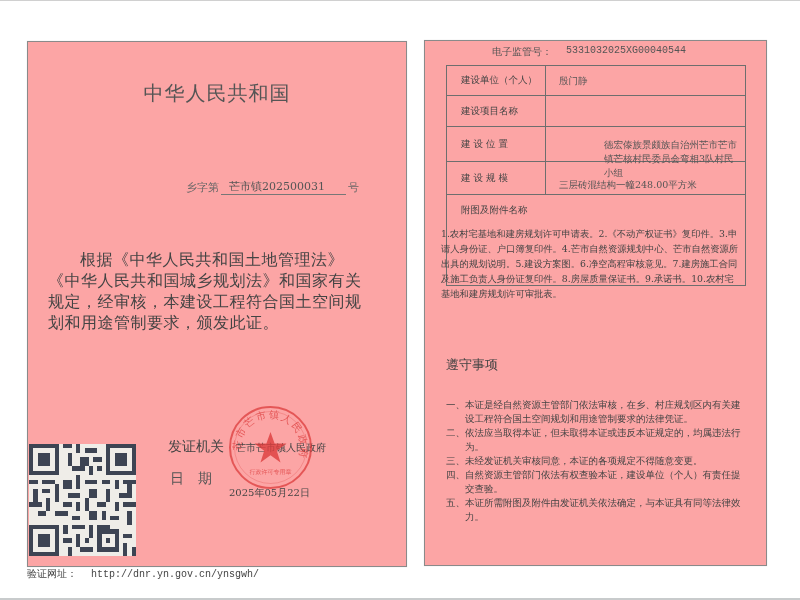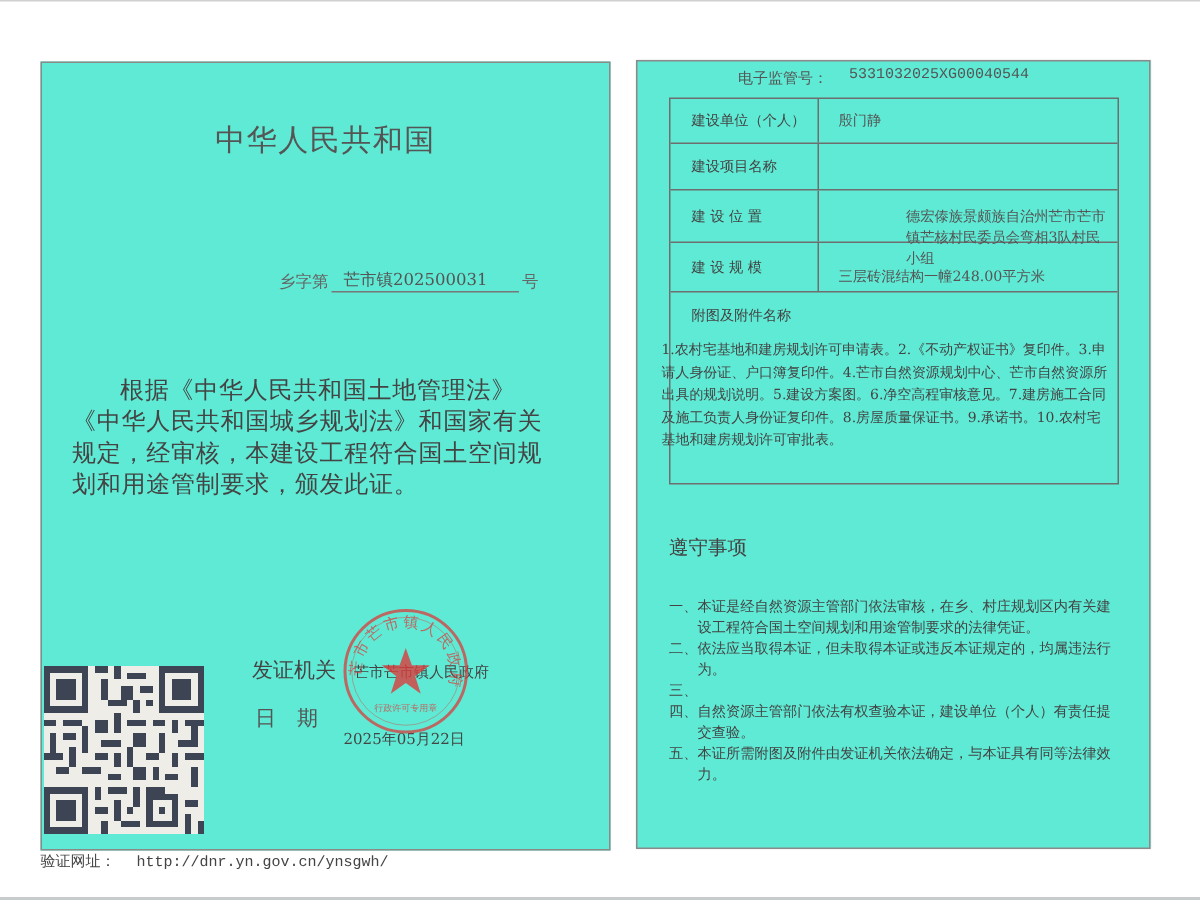--- a/index.html
+++ b/index.html
@@ -5,21 +5,21 @@
   * { box-sizing: border-box; margin: 0; padding: 0; }
   html, body { width: 800px; height: 600px; overflow: hidden; }
   body {
     background: #ffffff;
     position: relative;
     font-family: "DejaVu Sans", sans-serif;
     color: #333;
   }
   .page {
     position: absolute;
-    background: #5eead4;
+    background: #fca5a5;
     border: 1px solid #8a8a8a;
     box-shadow: 0 0 1px rgba(0,0,0,0.15);
   }
   #left-page { left: 27px; top: 41px; width: 380px; height: 526px; }
   #right-page { left: 424px; top: 40px; width: 343px; height: 526px; }
 
   .country {
     position: absolute; left: 0; width: 100%; top: 38px;
     text-align: center; font-size: 20px; color: #555; letter-spacing: 1px;
     font-family: "DejaVu Sans", sans-serif; font-weight: normal;
@@ -70,21 +70,21 @@
   }
   .verify .url { font-family: "Liberation Mono", monospace; margin-left: 14px; }
 
   
   .sup-no {
     position: absolute; left: 67px; top: 4px; font-size: 10px; color: #555;
     font-family: "DejaVu Serif", serif; display: flex;
   }
   .sup-no .val { margin-left: 14px; font-family: "Liberation Mono", monospace; }
   .tbl {
-    position: absolute; left: 21px; top: 24px; width: 300px; height: 258px;
+    position: absolute; left: 21px; top: 24px; width: 300px; height: 221px;
     border: 1px solid #6e6e6e;
   }
   .row { position: absolute; left: 0; width: 100%; border-bottom: 1px solid #6e6e6e; display: flex; }
   .row .k {
     width: 99px; border-right: 1px solid #6e6e6e; font-size: 9.5px; color: #444;
     display: flex; align-items: center; padding-left: 14px; height: 100%;
   }
   .row .v {
     flex: 1; font-size: 9.5px; color: #555; font-family: "DejaVu Serif", serif;
     padding-left: 13px; display: flex; align-items: center; line-height: 14px;
@@ -255,20 +255,21 @@
     <li>
         <span class="n">一、</span>
         <span>本证是经自然资源主管部门依法审核，在乡、村庄规划区内有关建设工程符合国土空间规划和用途管制要求的法律凭证。</span>
       </li>
     <li>
         <span class="n">二、</span>
         <span>依法应当取得本证，但未取得本证或违反本证规定的，均属违法行为。</span>
       </li>
     <li>
         <span class="n">三、</span>
+        <span>未经发证机关审核同意，本证的各项规定不得随意变更。</span>
       </li>
     <li>
         <span class="n">四、</span>
         <span>自然资源主管部门依法有权查验本证，建设单位（个人）有责任提交查验。</span>
       </li>
     <li>
         <span class="n">五、</span>
         <span>本证所需附图及附件由发证机关依法确定，与本证具有同等法律效力。</span>
       </li>
   </ul>

